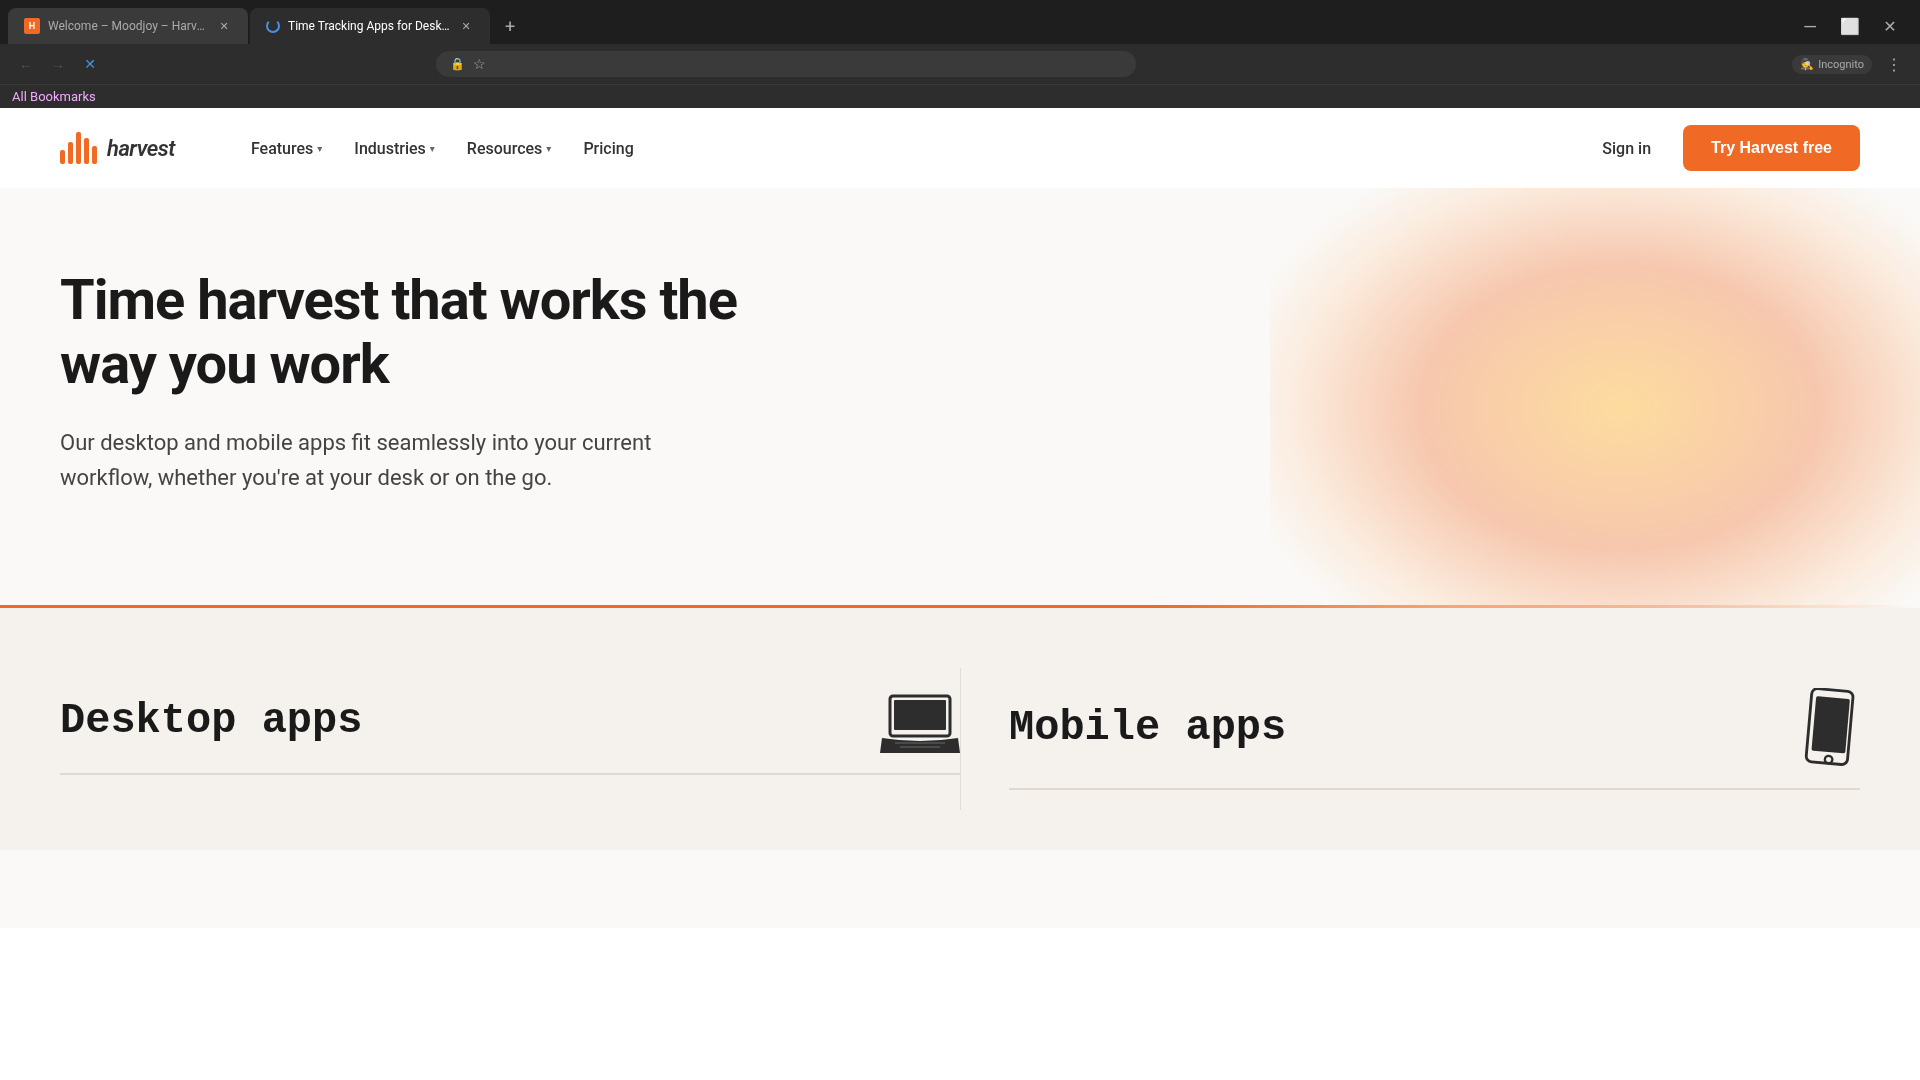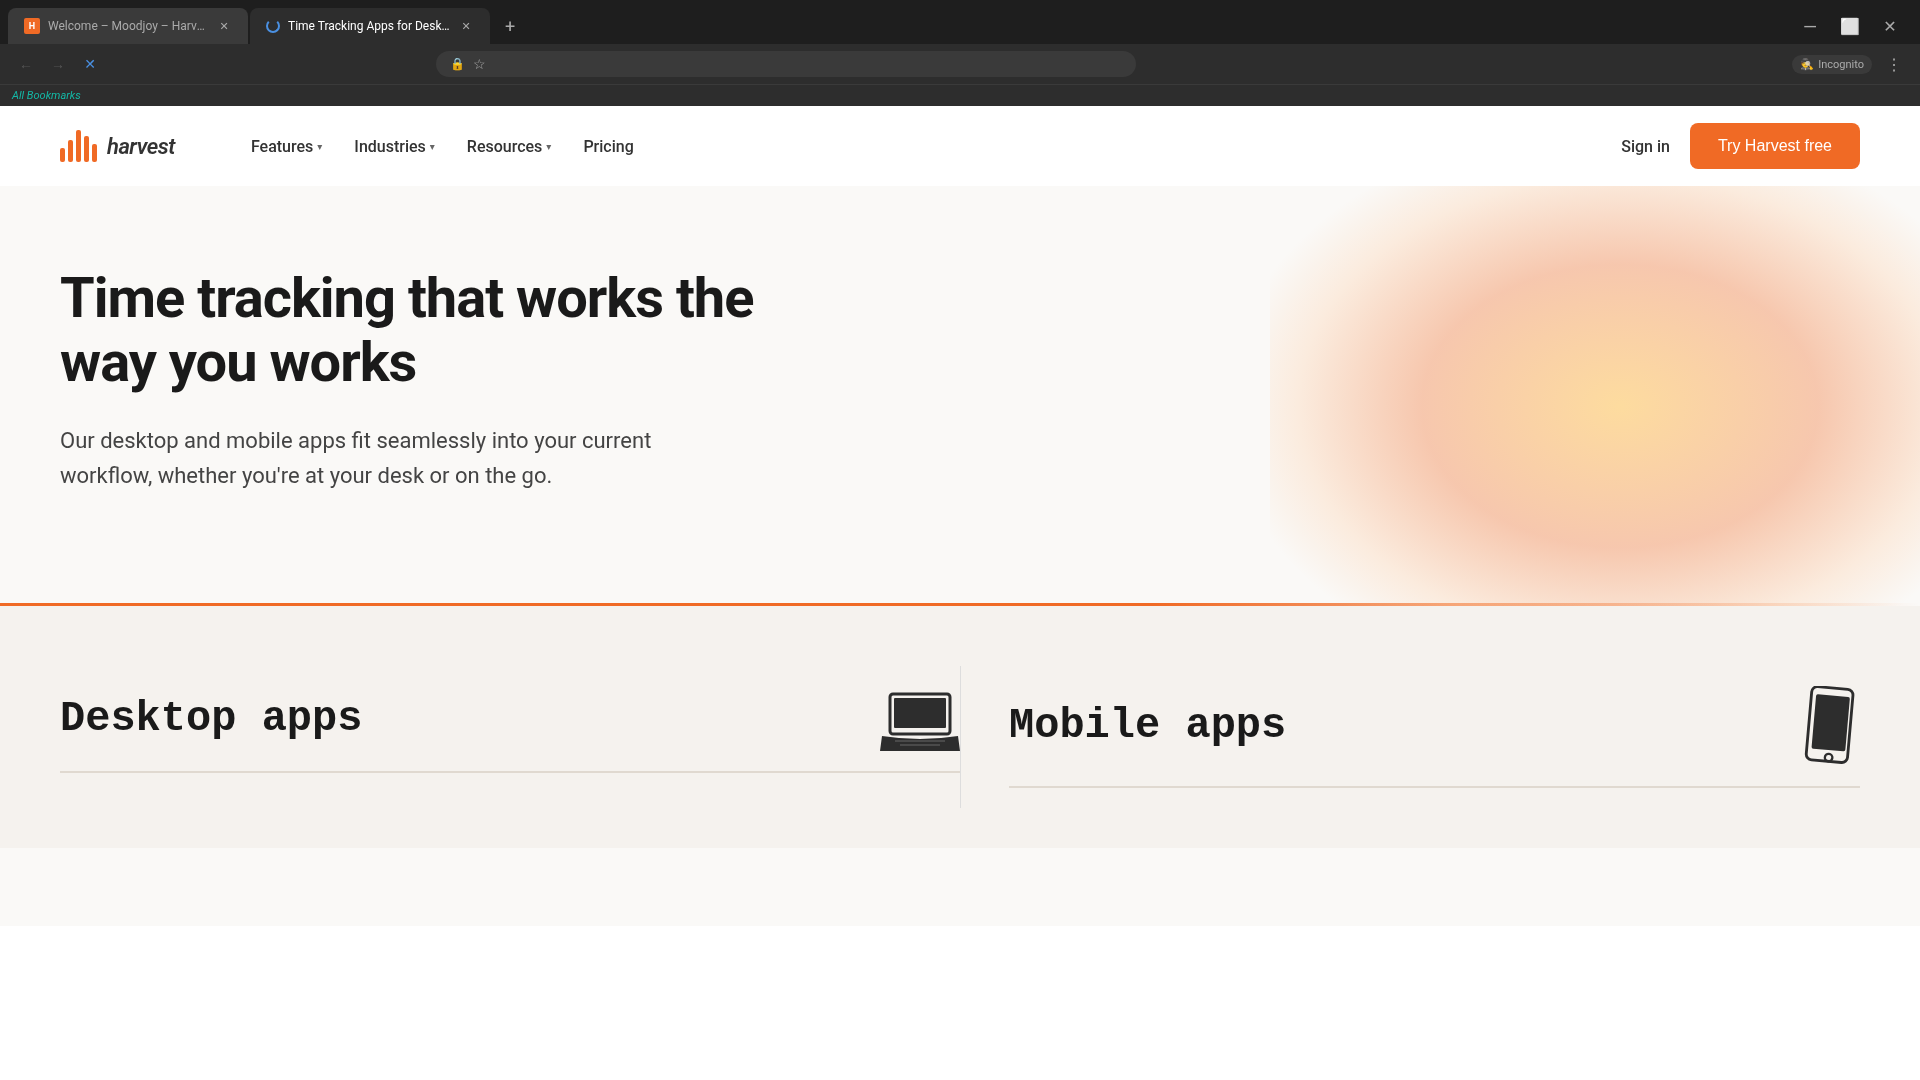--- a/index.html
+++ b/index.html
@@ -206,23 +206,22 @@
 
     .bookmarks-bar {
       display: flex;
       align-items: center;
       padding: 4px 12px;
       background: #2d2d2d;
       border-top: 1px solid #3a3a3a;
     }
 
     .bookmarks-label {
-      color: #14b8a6;
-      font-size: 11px;
-      font-style: italic;
+      color: #f0abfc;
+      font-size: 13px;
     }
 
     
     .website {
       background: #faf9f7;
       min-height: 820px;
     }
 
     
     .nav {
@@ -292,38 +291,38 @@
     }
 
     .nav-link .chevron {
       font-size: 10px;
       color: #666;
     }
 
     .nav-actions {
       display: flex;
       align-items: center;
-      gap: 4px;
+      gap: 16px;
       margin-left: auto;
     }
 
     .sign-in-btn {
       color: #333;
       font-size: 16px;
       font-weight: 500;
       cursor: pointer;
       padding: 8px 16px;
       border-radius: 6px;
     }
 
     .try-free-btn {
       background: #f06a25;
       color: #fff;
       font-size: 16px;
-      font-weight: 400;
+      font-weight: 700;
       padding: 14px 28px;
       border-radius: 8px;
       cursor: pointer;
       border: none;
       white-space: nowrap;
     }
 
     
     .hero {
       padding: 80px 60px 100px;
@@ -511,21 +510,21 @@
 
     <div class="nav-actions">
       <div class="sign-in-btn">Sign in</div>
       <button class="try-free-btn">Try Harvest free</button>
     </div>
   </nav>
 
   <section class="hero">
     <div class="hero-gradient"></div>
     <div class="hero-content">
-      <h1>Time tracking that works the way you works</h1>
+      <h1>Time harvest that works the way you work</h1>
       <p>Our desktop and mobile apps fit seamlessly into your current workflow, whether you're at your desk or on the go.</p>
     </div>
     <div class="hero-border"></div>
   </section>
 
   <section class="apps-section">
     <div class="apps-grid">
 
       <div class="app-category">
         <div class="app-category-header">

